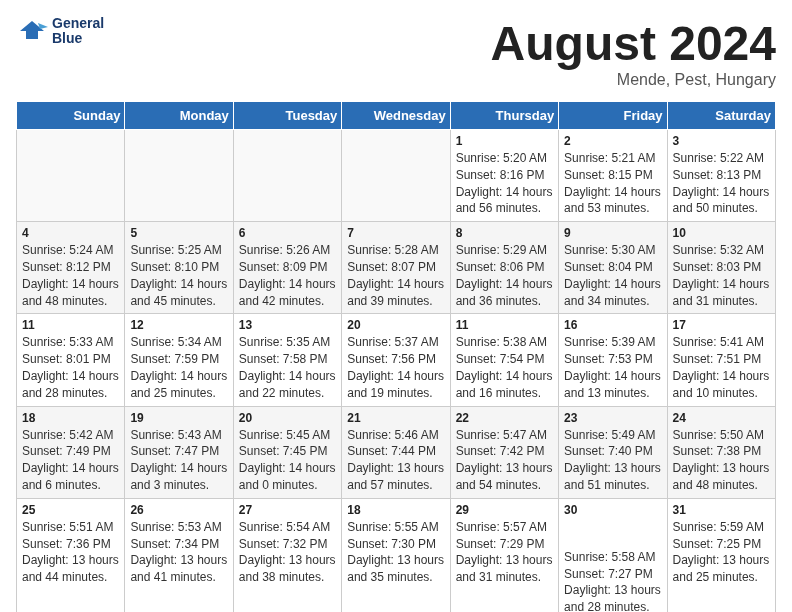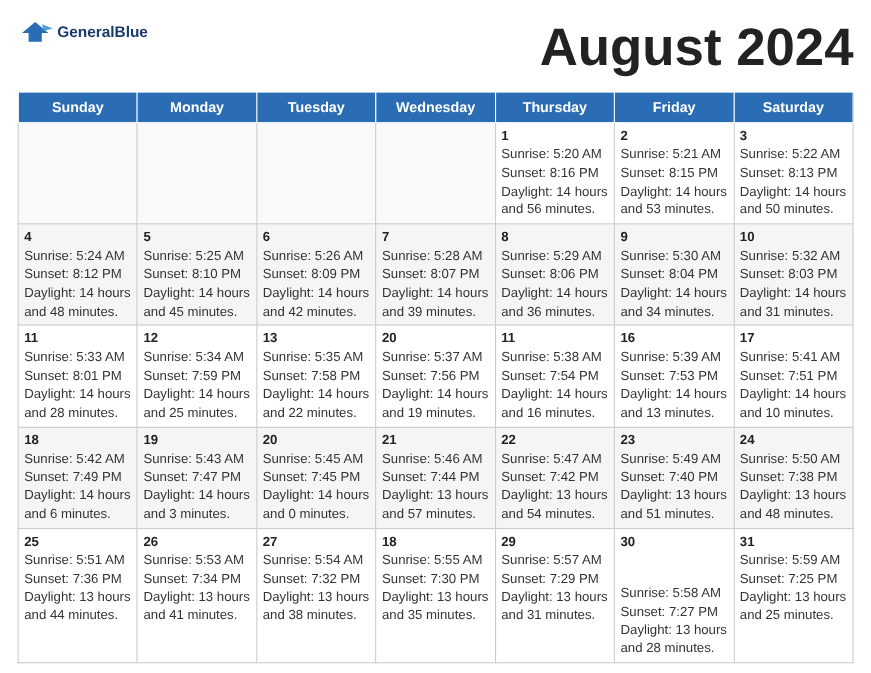--- a/index.html
+++ b/index.html
@@ -16,21 +16,21 @@
       align-items: flex-start;
       margin-bottom: 12px;
     }
     .logo {
       display: flex;
       align-items: center;
       gap: 4px;
     }
     .logo-text {
       display: flex;
-      flex-direction: row;
+      flex-direction: column;
       font-size: 14px;
       font-weight: bold;
       color: #1a3a6b;
       line-height: 1.1;
     }
     .logo-bird {
       width: 32px;
       height: 28px;
     }
     .title-block {
@@ -48,21 +48,21 @@
     table {
       width: 100%;
       border-collapse: collapse;
       table-layout: fixed;
     }
     thead tr th {
       background-color: #2a6db5;
       color: #fff;
       font-size: 13px;
       padding: 6px 4px;
-      text-align: center;
+      text-align: right;
       border: 1px solid #fff;
     }
     tbody tr td {
       border: 1px solid #ccc;
       vertical-align: top;
       padding: 4px 5px;
       font-size: 10.5px;
       color: #222;
       height: 90px;
       background: #fff;
@@ -94,20 +94,21 @@
       <polygon points="16,4 28,14 22,14 22,22 10,22 10,14 4,14" fill="#2a6db5"></polygon>
       <polygon points="22,6 32,10 24,12" fill="#4a9fd5"></polygon>
     </svg>
     <div class="logo-text">
       <span>General</span>
       <span>Blue</span>
     </div>
   </div>
   <div class="title-block">
     <div class="main-title">August 2024</div>
+    <div class="subtitle">Mende, Pest, Hungary</div>
   </div>
 </div>
 
 <table>
   <thead>
     <tr>
     <th>Sunday</th>
         <th>Monday</th>
         <th>Tuesday</th>
         <th>Wednesday</th>

